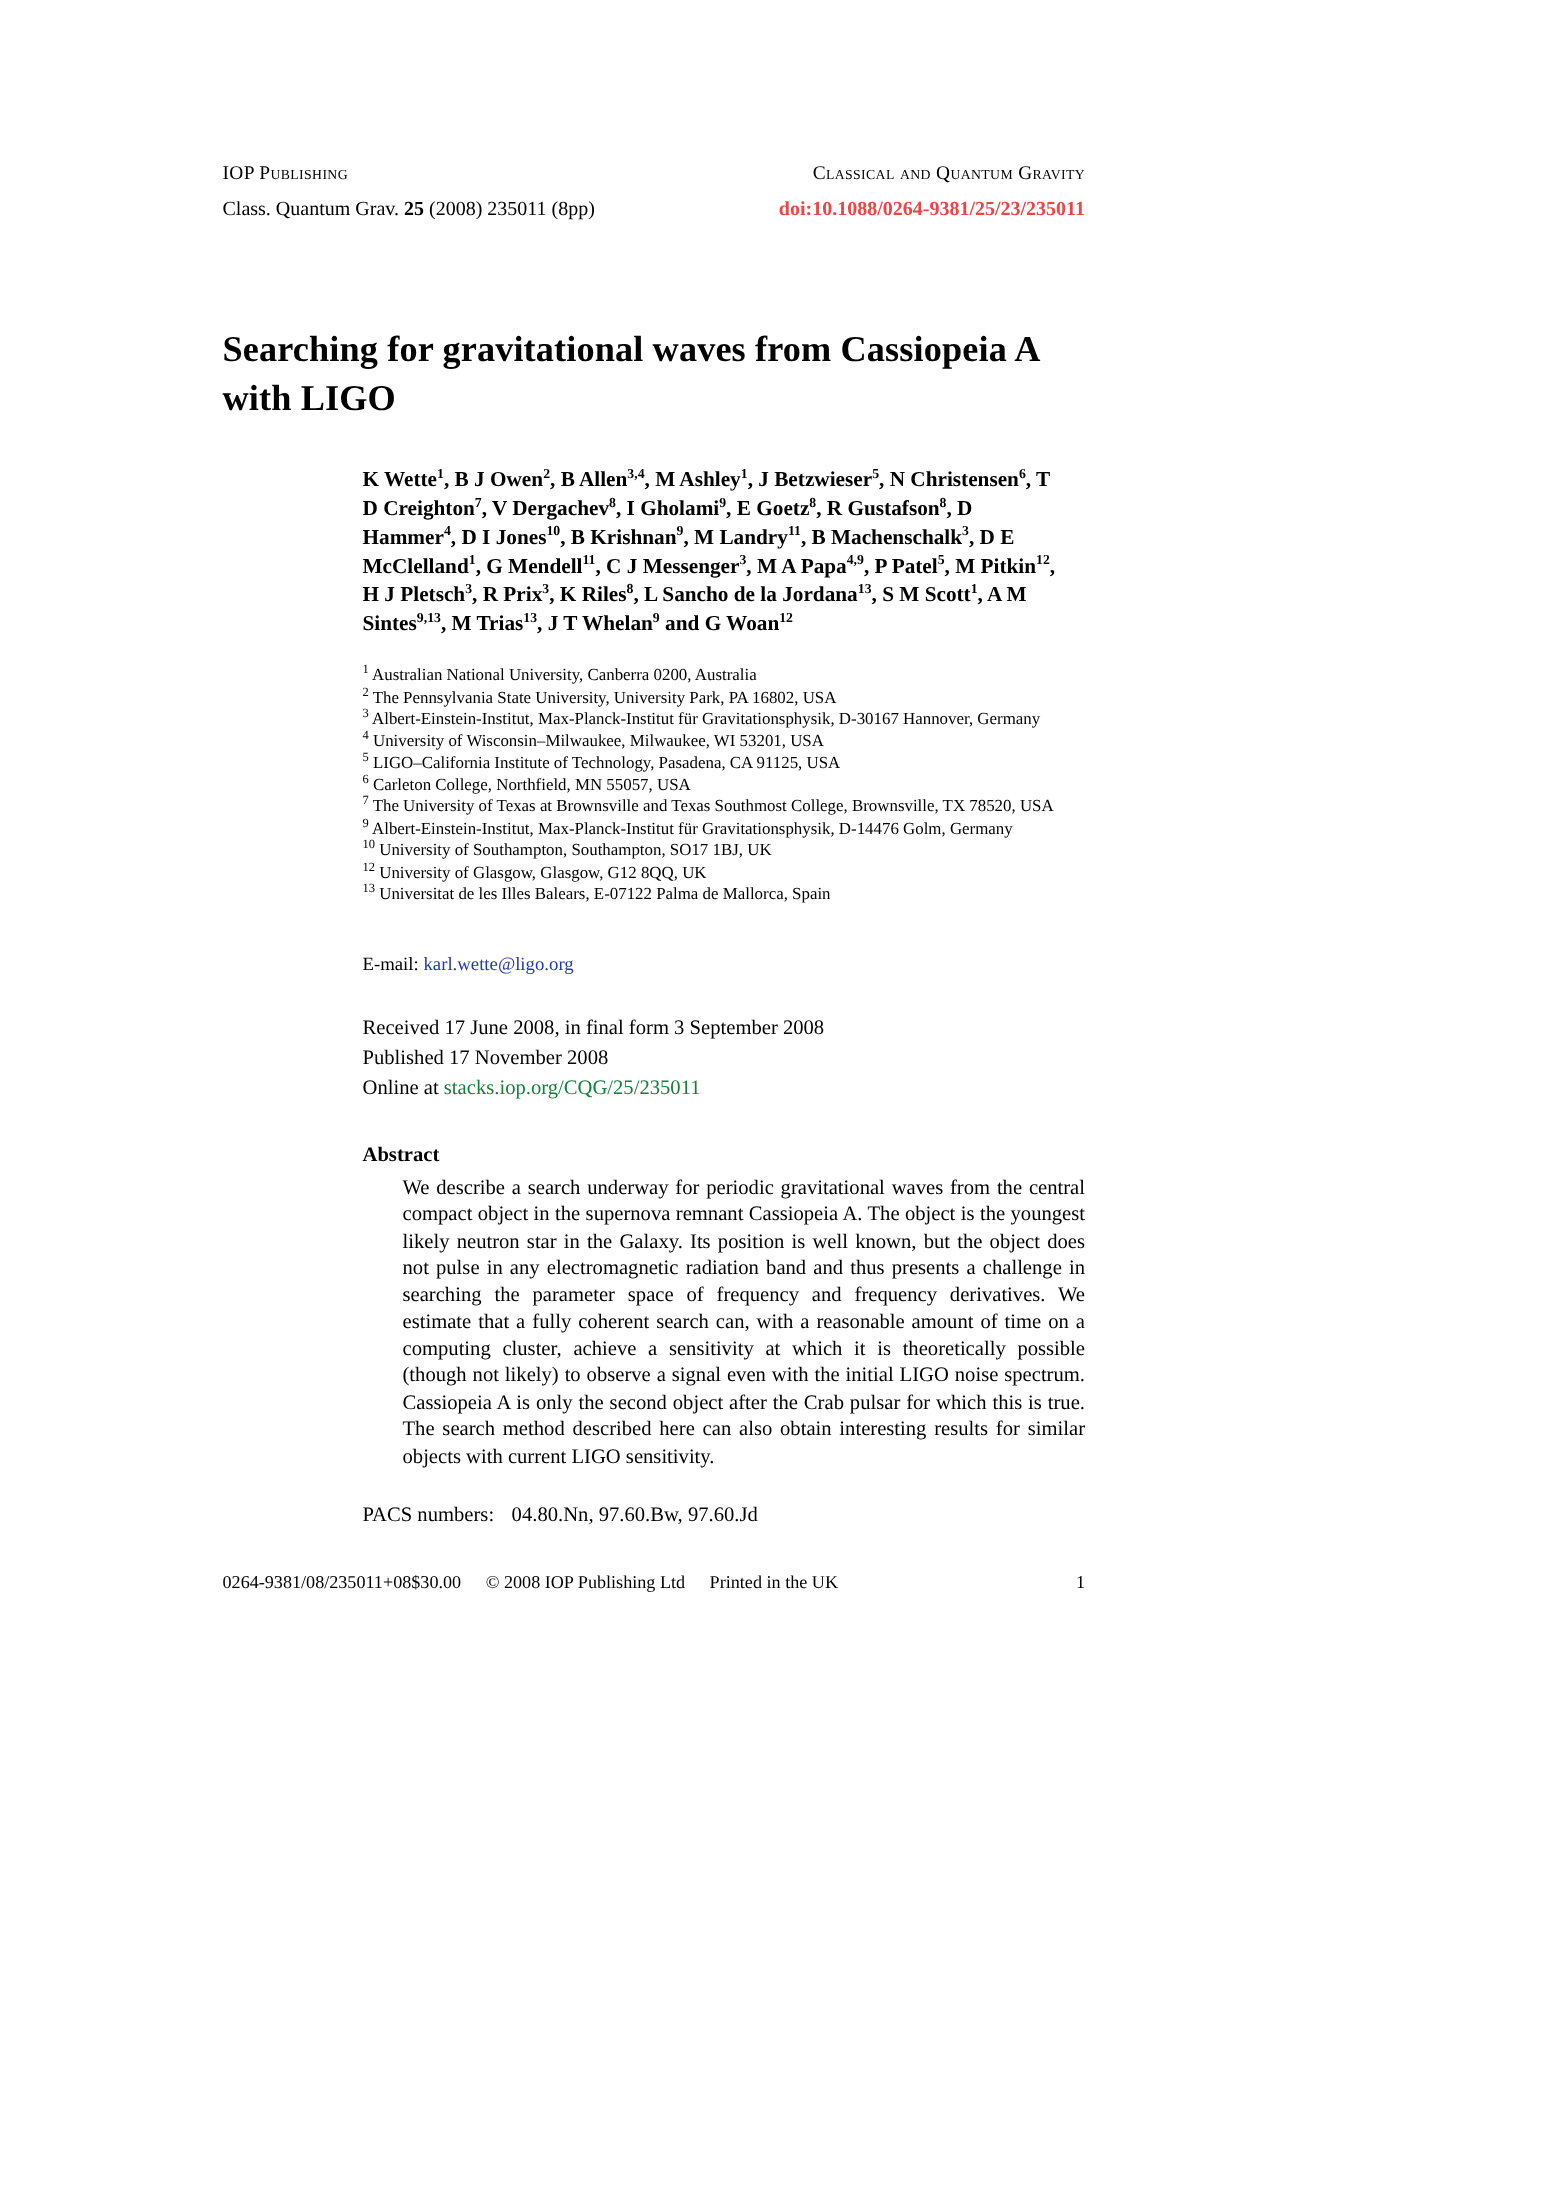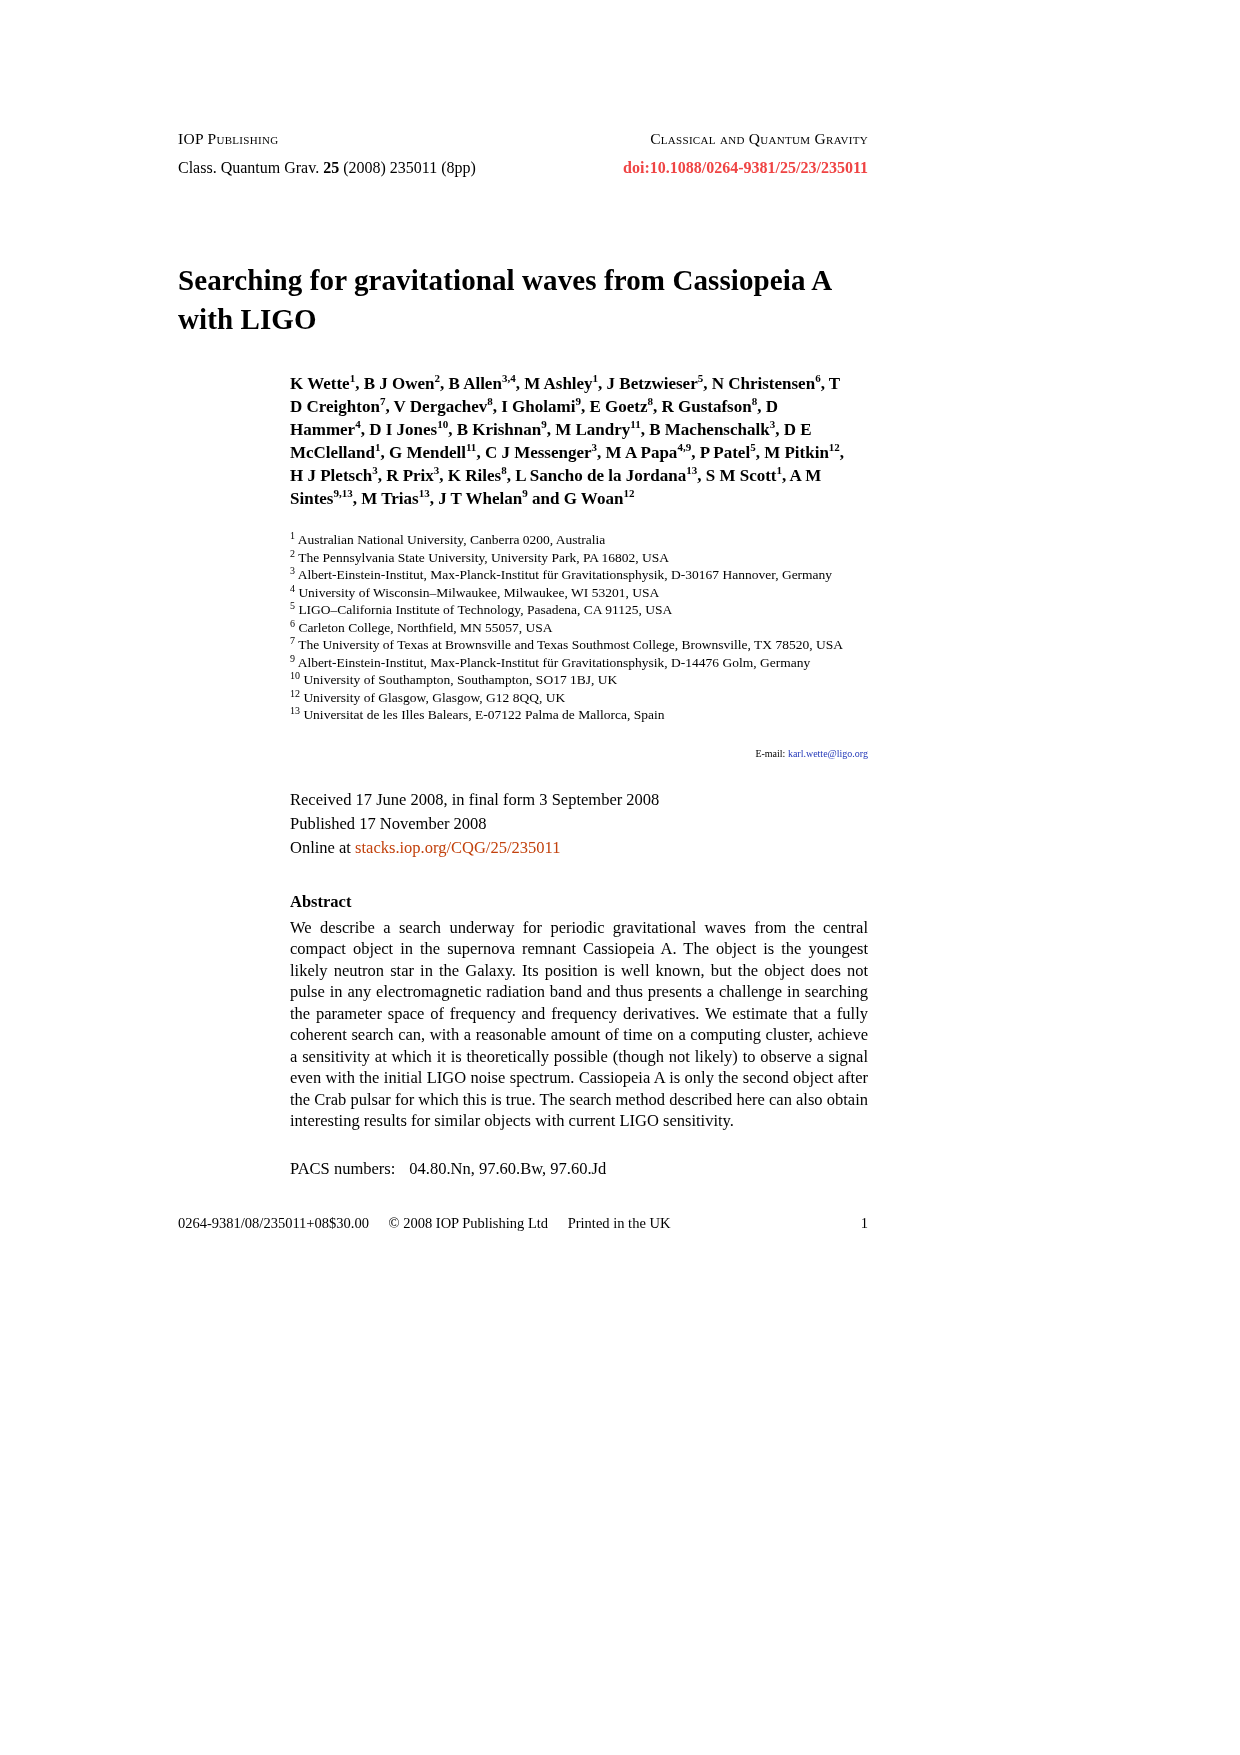--- a/index.html
+++ b/index.html
@@ -38,30 +38,31 @@
     width: 562px;
     font-size: 17px;
     font-weight: bold;
     line-height: 23px;
   }
   .authors sup { font-size: 11px; }
 
   .affils { margin-top: 21px; font-size: 13.5px; line-height: 17.5px; }
   .affils sup { font-size: 10px; }
 
-  .email { margin-top: 24px; font-size: 10px; text-align: right; }
+  .email { margin-top: 40px; font-size: 15px; }
 
   .dates { margin-top: 29px; font-size: 16.5px; line-height: 24px; }
 
   .abs-head { margin-top: 32px; font-size: 16.5px; font-weight: bold; }
   .abs-text {
     margin-top: 5px;
     font-size: 16.5px;
     line-height: 21.5px;
     text-align: justify;
+    margin-left: 32px;
   }
 
   .pacs { margin-top: 27px; font-size: 16.5px; }
   .pacs .nums { margin-left: 14px; margin-top: 44px; }
 
   .footer {
     margin-top: 36px;
     display: flex;
     justify-content: space-between;
     align-items: center;
@@ -112,21 +113,21 @@
       <p class="email">
         <span>E-mail:</span>
         <a style="color: rgb(35, 56, 184);">karl.wette@ligo.org</a>
       </p>
 
       <div class="dates">
         <div>Received 17 June 2008, in final form 3 September 2008</div>
         <div>Published 17 November 2008</div>
         <div>
           <span>Online at</span>
-          <a style="color: #c2410c;">stacks.iop.org/CQG/25/235011</a>
+          <a style="color: #15803d;">stacks.iop.org/CQG/25/235011</a>
         </div>
       </div>
 
       <div class="abs-head">Abstract</div>
       <p class="abs-text">We describe a search underway for periodic gravitational waves from the central compact object in the supernova remnant Cassiopeia A. The object is the youngest likely neutron star in the Galaxy. Its position is well known, but the object does not pulse in any electromagnetic radiation band and thus presents a challenge in searching the parameter space of frequency and frequency derivatives. We estimate that a fully coherent search can, with a reasonable amount of time on a computing cluster, achieve a sensitivity at which it is theoretically possible (though not likely) to observe a signal even with the initial LIGO noise spectrum. Cassiopeia A is only the second object after the Crab pulsar for which this is true. The search method described here can also obtain interesting results for similar objects with current LIGO sensitivity.</p>
 
       <p class="pacs">
         <span>PACS numbers:</span><span class="nums">04.80.Nn, 97.60.Bw, 97.60.Jd</span>
       </p>
 

